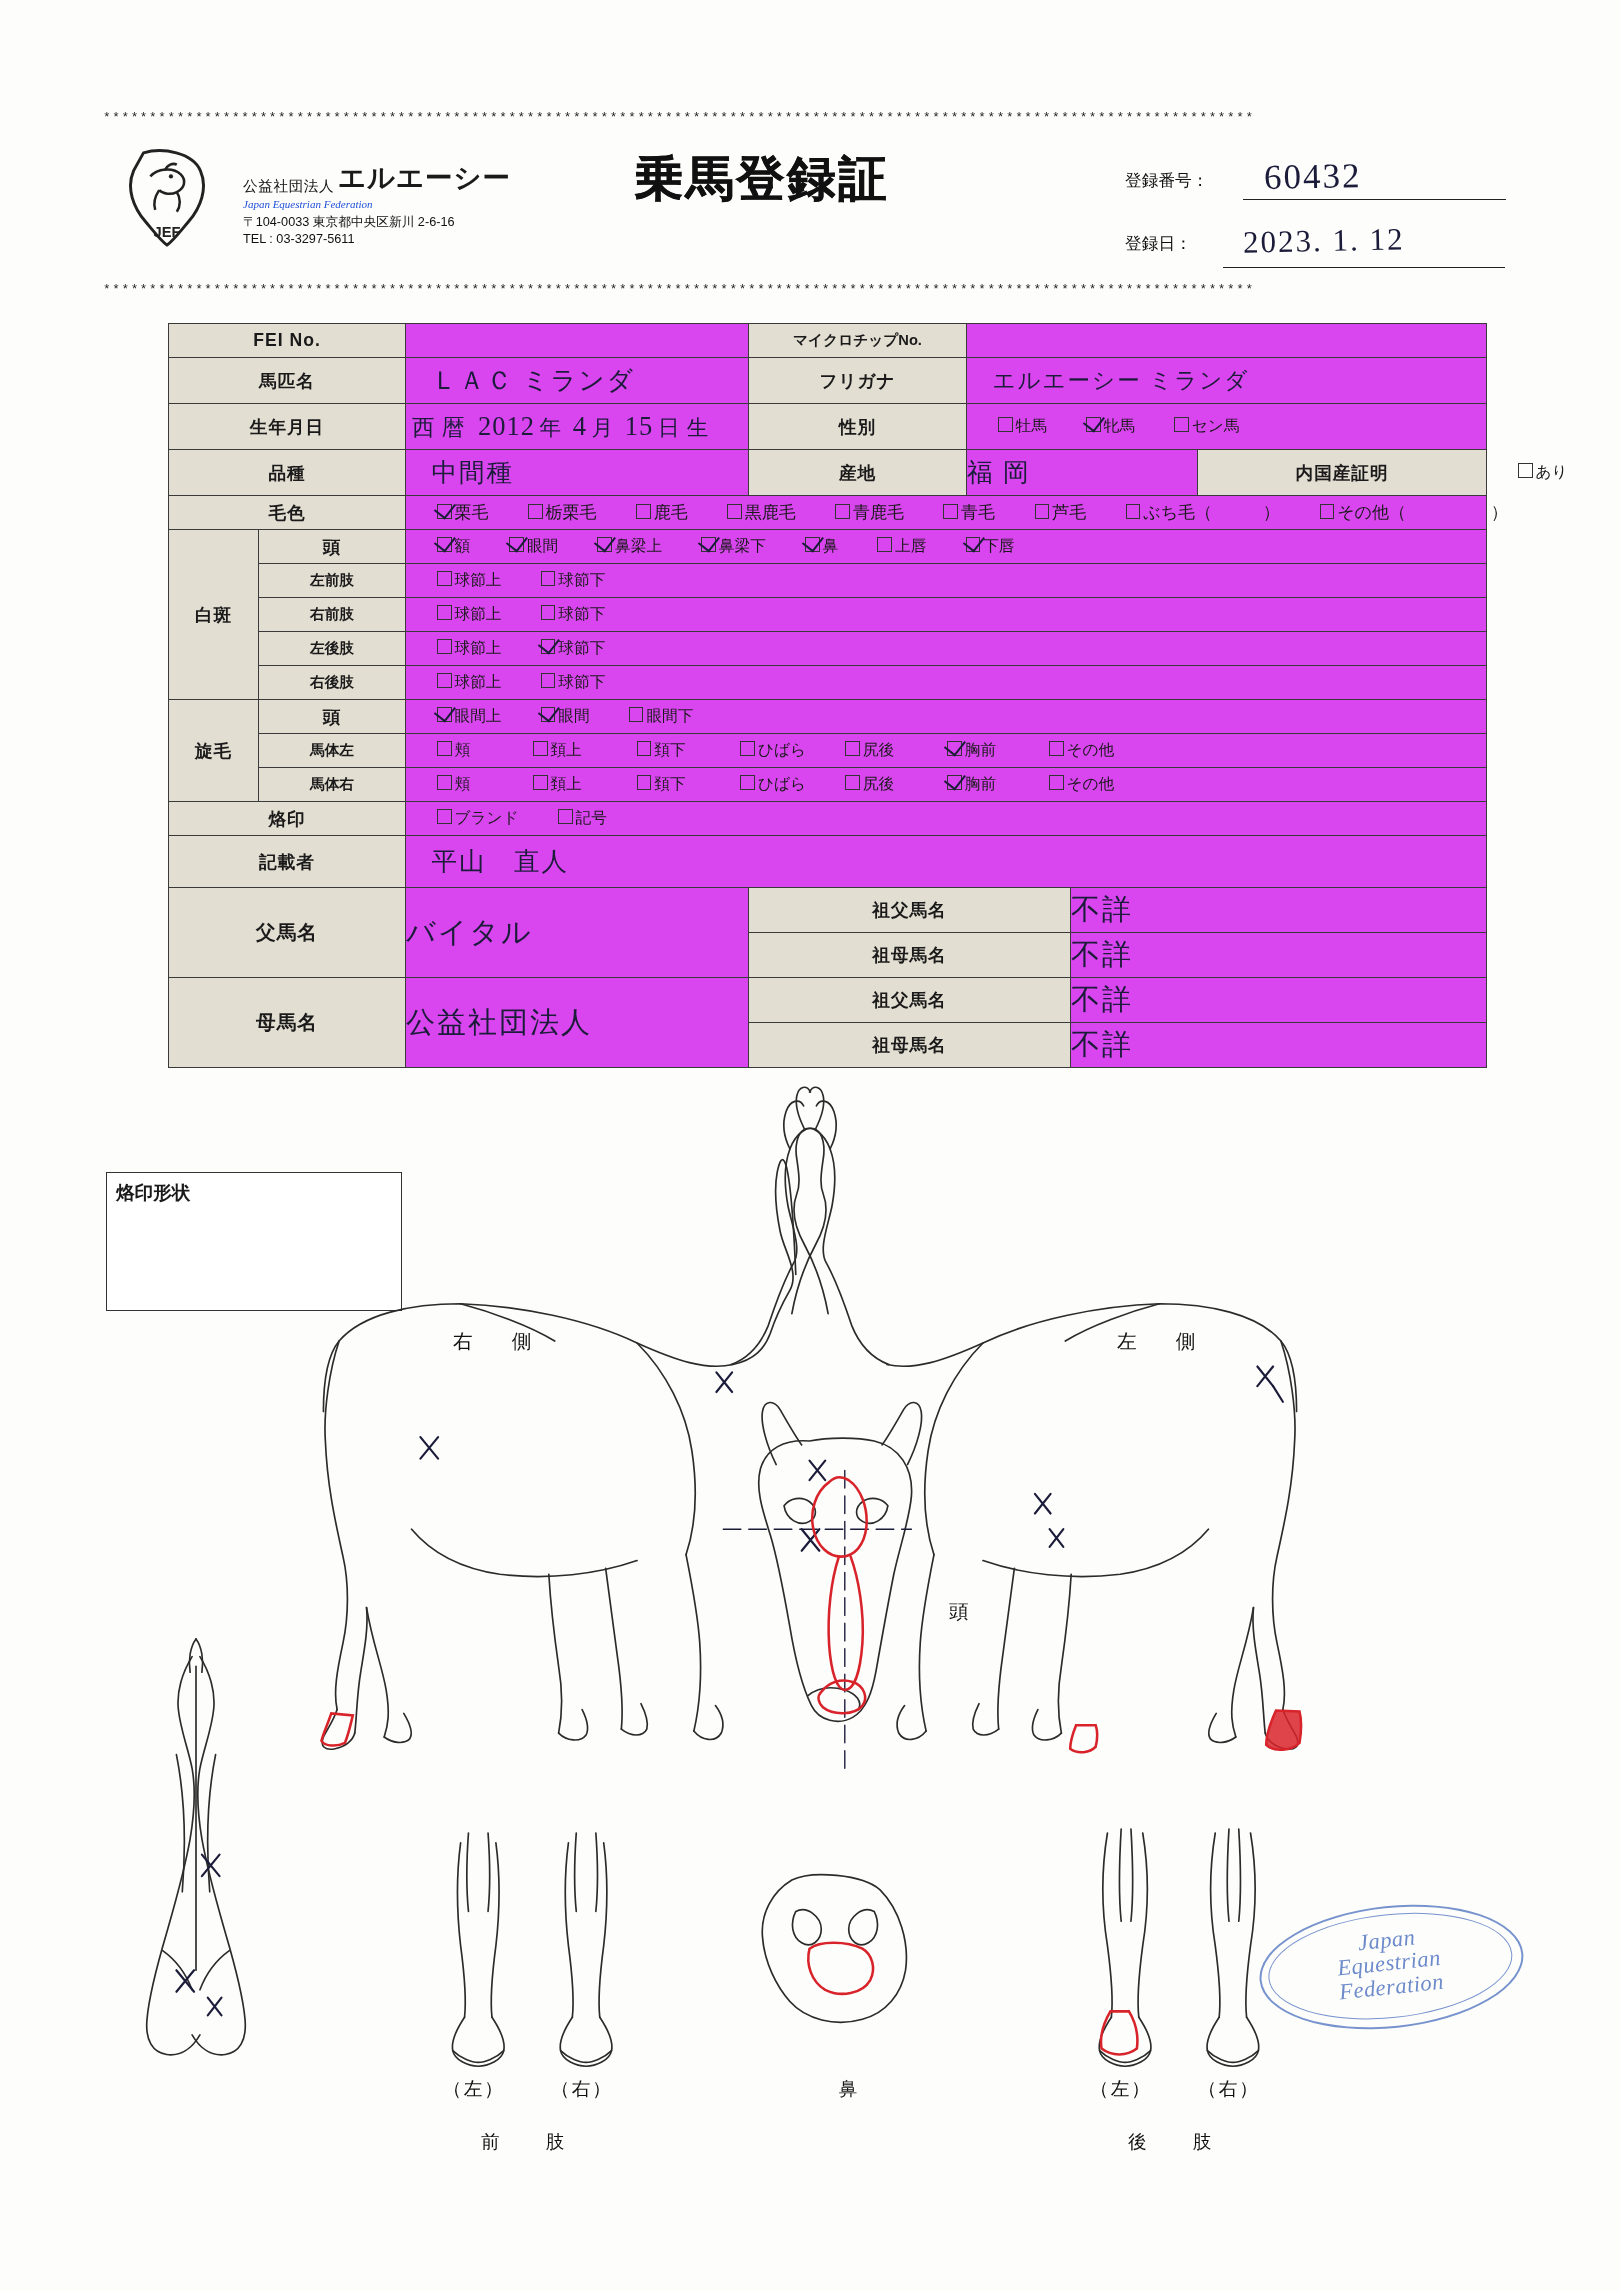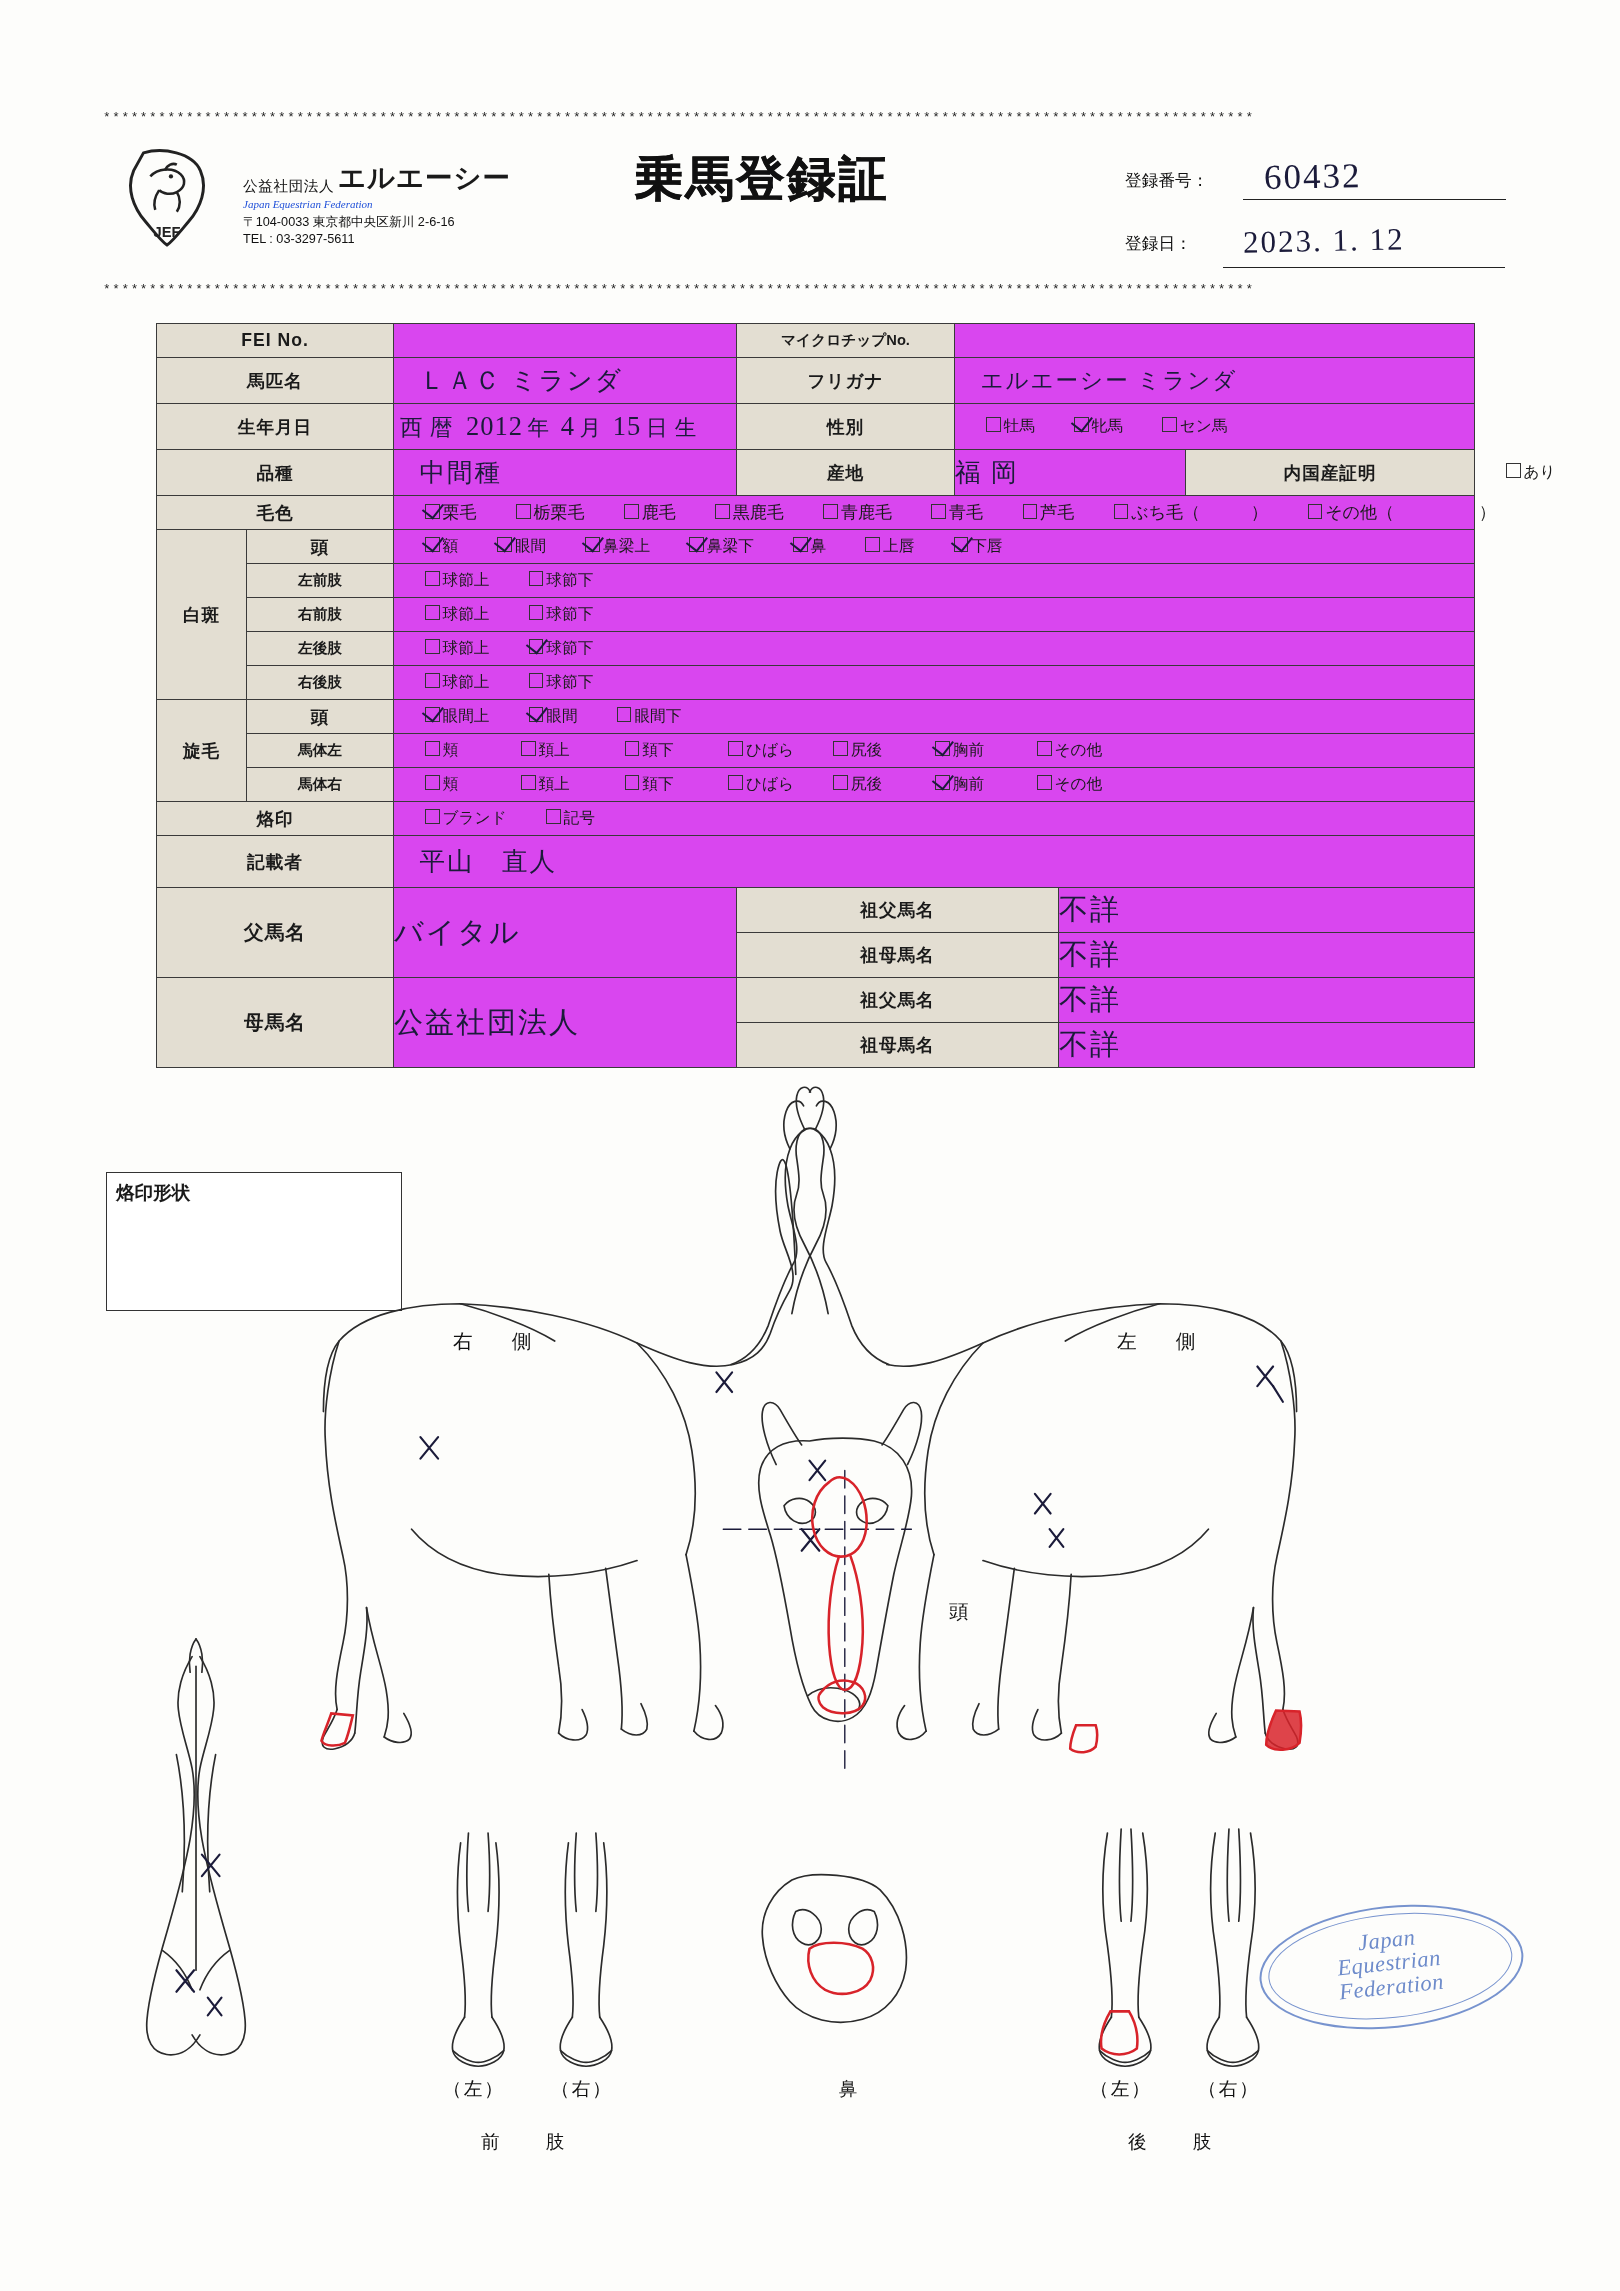--- a/index.html
+++ b/index.html
@@ -107,21 +107,21 @@
     color: #1b1b3a;
     font-size: 27.4px;
     letter-spacing: 2px;
     transform: rotate(-1.2deg);
     white-space: nowrap;
   }
 
   
   .tbl {
     position: absolute;
-    left: 156px;
+    left: 168px;
     top: 323px;
     width: 1318px;
     border-collapse: collapse;
     table-layout: fixed;
     font-size: 16.7px;
   }
   .tbl td {
     border: 1.3px solid #3a3a3a;
     padding: 2px 5.9px;
     height: 29px;

